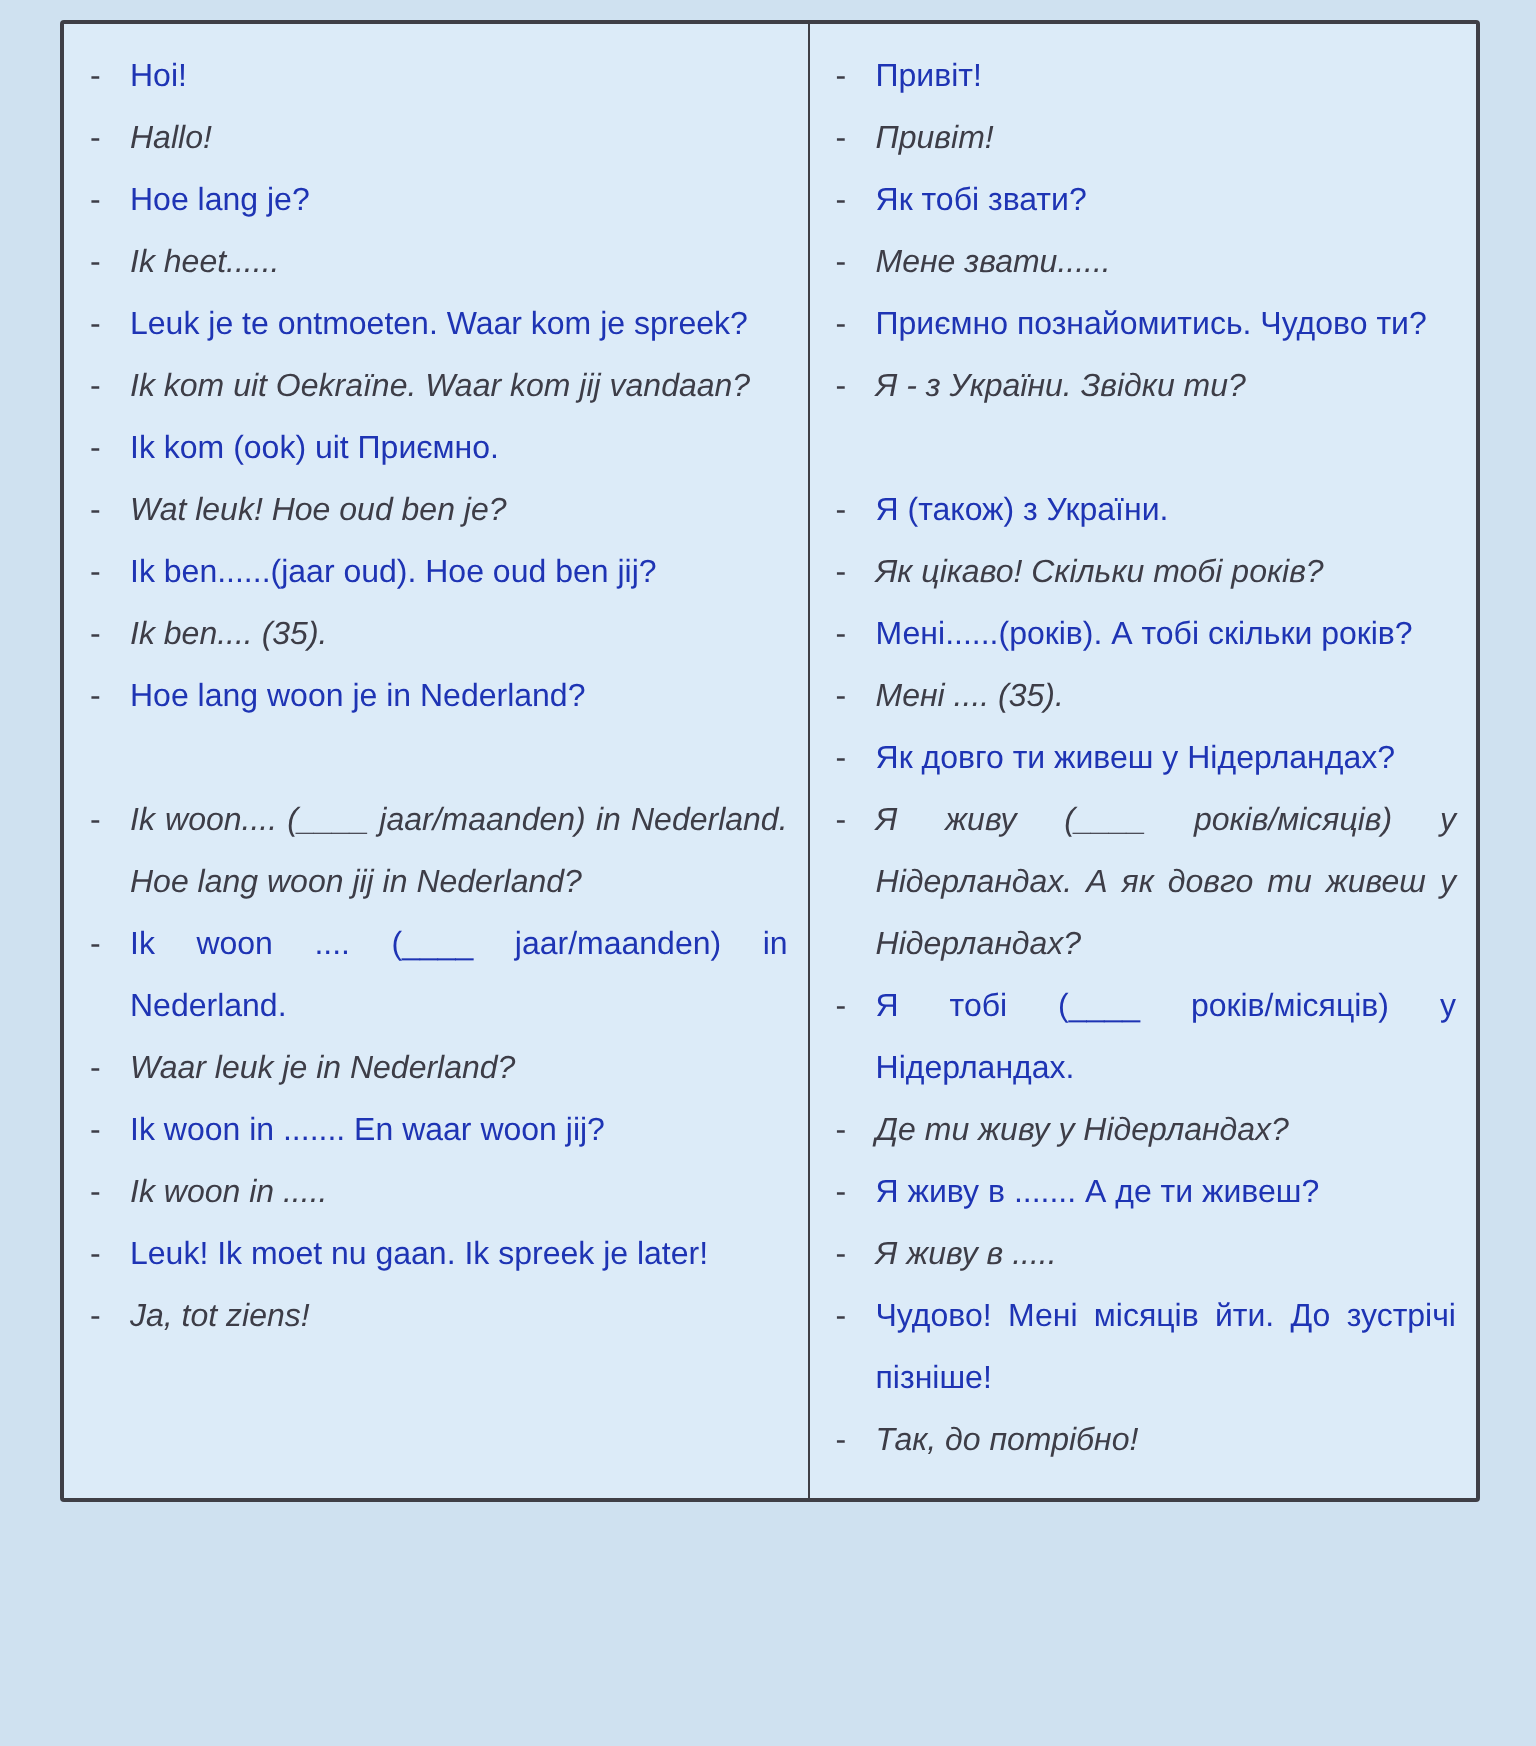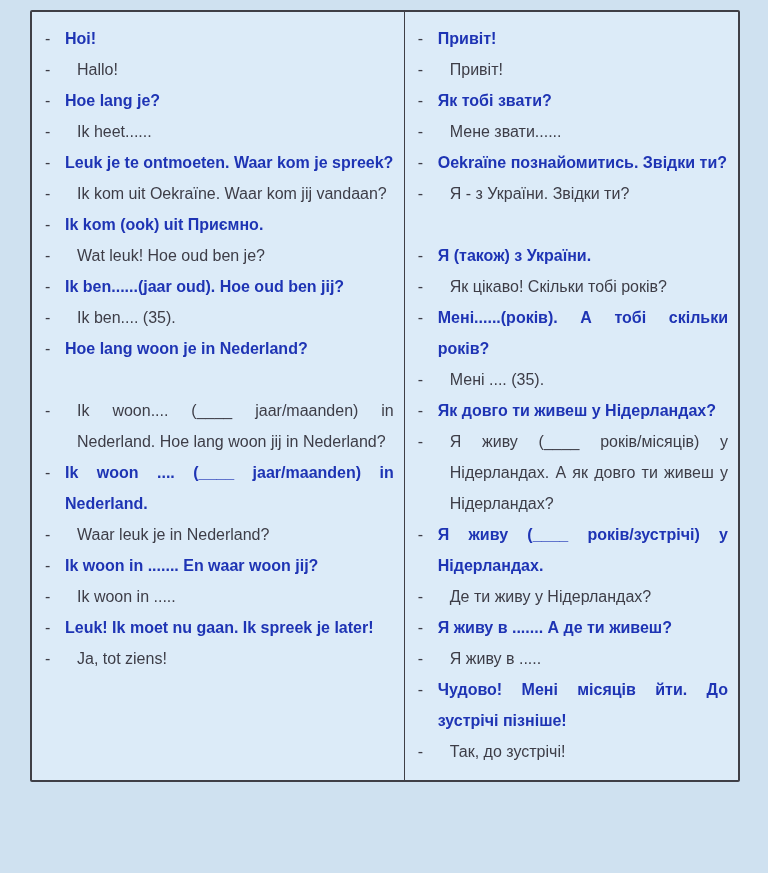--- a/index.html
+++ b/index.html
@@ -42,26 +42,26 @@
   .item .dash {
     flex: 0 0 20px;
     width: 20px;
     color: var(--italic-text, #3d3d47);
   }
   .item .text {
     flex: 1;
     text-align: justify;
   }
   .item.bold .text {
-    font-weight: 700;
+    font-weight: 400;
     color: var(--bold-text, #1e34b4);
   }
   .item.italic .text {
+    font-style: italic;
     color: var(--italic-text, #3d3d47);
-    margin-left: 12px;
   }
   .item.spacer {
     min-height: 31px;
   }
 </style>
 </head>
 <body>
 
 <div class="phrase-table">
   <div class="column column-left">
@@ -151,21 +151,21 @@
       <div class="item bold">
         <span class="dash">-</span>
         <span class="text">Як тобі звати?</span>
       </div>
       <div class="item italic">
         <span class="dash">-</span>
         <span class="text">Мене звати......</span>
       </div>
       <div class="item bold">
         <span class="dash">-</span>
-        <span class="text">Oekraïne познайомитись. Звідки ти?</span>
+        <span class="text">Приємно познайомитись. Чудово ти?</span>
       </div>
       <div class="item italic">
         <span class="dash">-</span>
         <span class="text">Я - з України. Звідки ти?</span>
       </div>
       <div class="item spacer"></div>
       <div class="item bold">
         <span class="dash">-</span>
         <span class="text">Я (також) з України.</span>
       </div>
@@ -184,36 +184,36 @@
       <div class="item bold">
         <span class="dash">-</span>
         <span class="text">Як довго ти живеш у Нідерландах?</span>
       </div>
       <div class="item italic">
         <span class="dash">-</span>
         <span class="text">Я живу (____ років/місяців) у Нідерландах. А як довго ти живеш у Нідерландах?</span>
       </div>
       <div class="item bold">
         <span class="dash">-</span>
-        <span class="text">Я живу (____ років/зустрічі) у Нідерландах.</span>
+        <span class="text">Я тобі (____ років/місяців) у Нідерландах.</span>
       </div>
       <div class="item italic">
         <span class="dash">-</span>
         <span class="text">Де ти живу у Нідерландах?</span>
       </div>
       <div class="item bold">
         <span class="dash">-</span>
         <span class="text">Я живу в ....... А де ти живеш?</span>
       </div>
       <div class="item italic">
         <span class="dash">-</span>
         <span class="text">Я живу в .....</span>
       </div>
       <div class="item bold">
         <span class="dash">-</span>
         <span class="text">Чудово! Мені місяців йти. До зустрічі пізніше!</span>
       </div>
       <div class="item italic">
         <span class="dash">-</span>
-        <span class="text">Так, до зустрічі!</span>
+        <span class="text">Так, до потрібно!</span>
       </div>
     </div>
 </div>
 
 </body></html>

